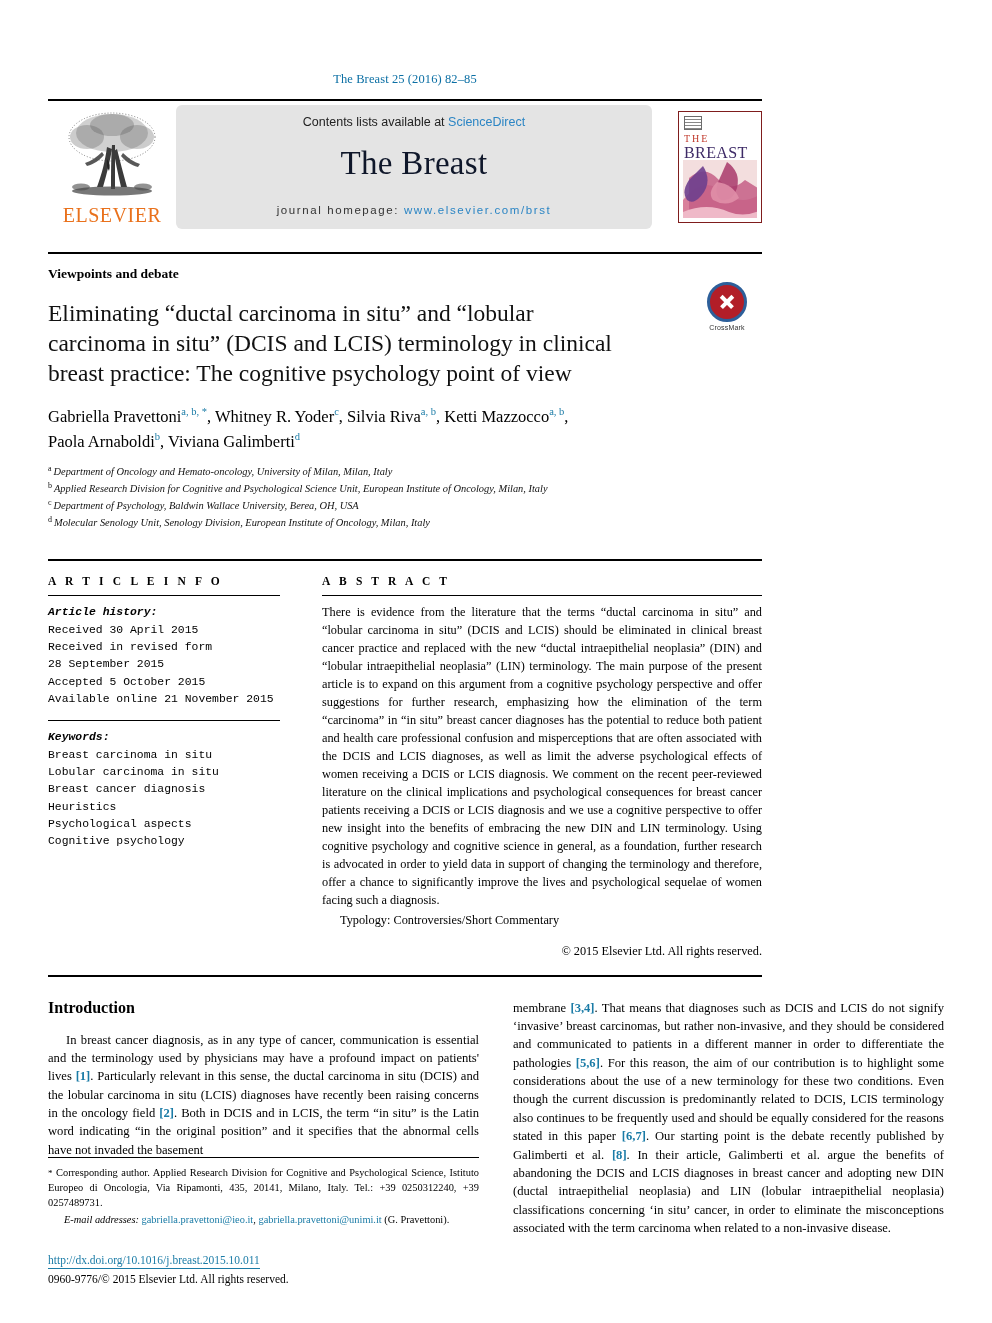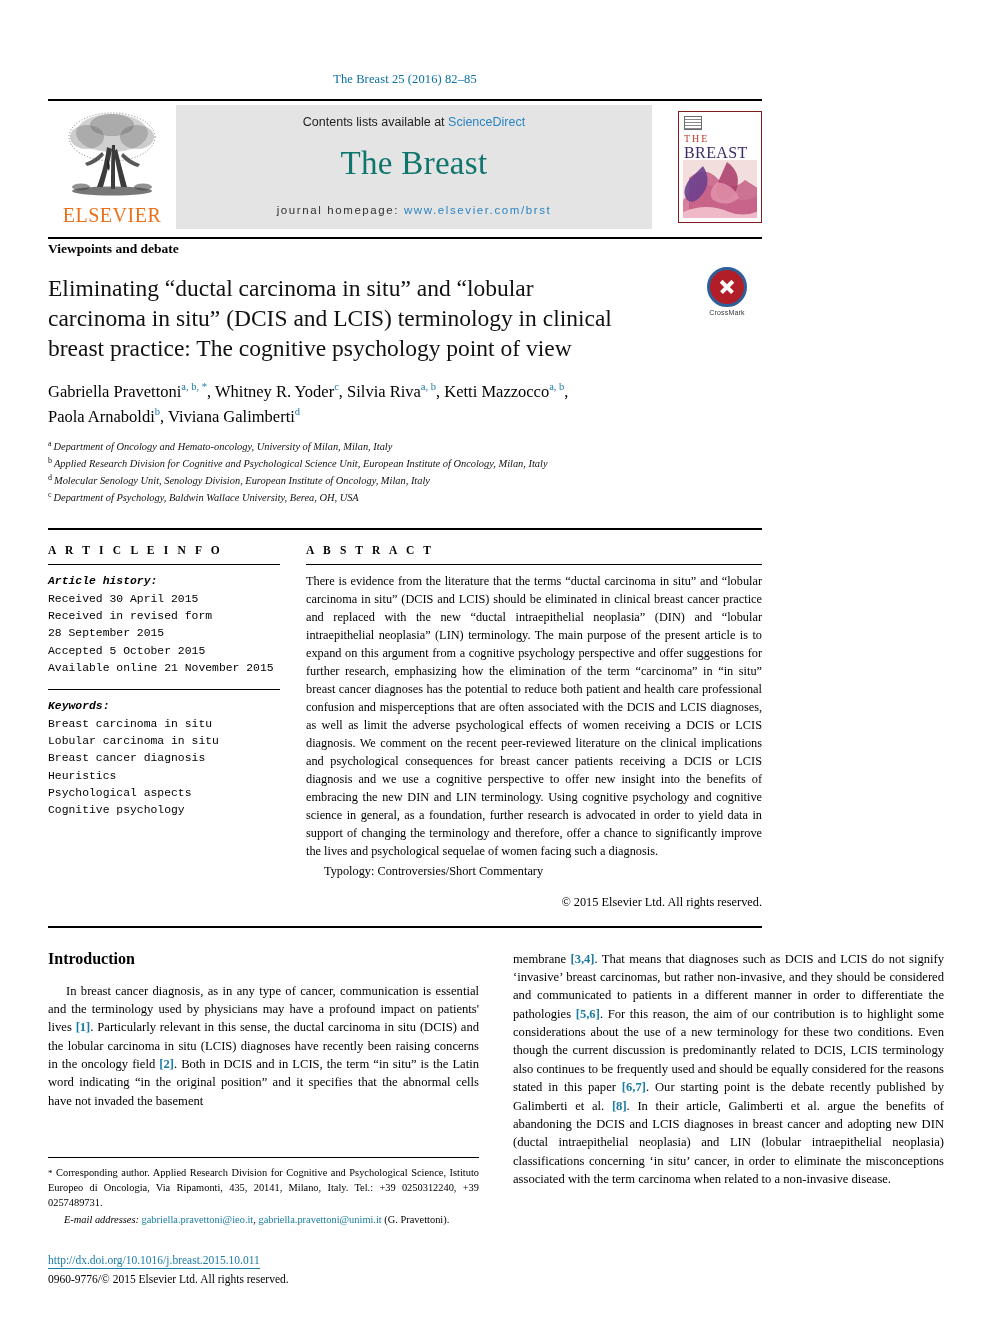--- a/index.html
+++ b/index.html
@@ -62,34 +62,35 @@
   }
   .header-center {
     flex: 1 1 auto;
     background: #e4e4e4;
     margin: 4px 0 4px 0;
     display: flex;
     flex-direction: column;
     align-items: center;
     justify-content: center;
     position: relative;
+    border-radius: 6px;
   }
   .contents-line {
     font-family: "Liberation Sans", sans-serif;
     font-size: 12.5px;
     color: #222;
     margin-top: 10px;
   }
   .contents-line .sd {
     color: #2b85c4;
   }
   .journal-title {
     font-family: "Liberation Serif", serif;
     font-size: 33px;
-    color: #0f766e;
+    color: #0f172a;
     margin-top: 16px;
     letter-spacing: 0.3px;
   }
   .homepage-line {
     font-family: "Liberation Sans", sans-serif;
     font-size: 11.5px;
     letter-spacing: 1.6px;
     color: #333;
     margin-top: 22px;
     margin-bottom: 14px;
@@ -143,22 +144,22 @@
   .cover-art {
     position: absolute;
     left: 4px; right: 4px; bottom: 4px;
     height: 58px;
     overflow: hidden;
   }
 
   
   .art-header {
     border-top: 2.4px solid #000;
-    margin-top: 4px;
-    padding-top: 2px;
+    margin-top: 19px;
+    padding-top: 12px;
     position: relative;
   }
   .section-kicker {
     font-family: "Liberation Serif", serif;
     font-weight: bold;
     font-size: 13.5px;
     margin-bottom: 16px;
   }
   .art-title {
     font-family: "Liberation Serif", serif;
@@ -225,24 +226,24 @@
   .affiliations .mark {
     font-style: normal;
     font-size: 8px;
     vertical-align: super;
     margin-right: 2px;
   }
 
   
   .info-abstract {
     border-top: 2.4px solid #000;
-    margin-top: 22px;
+    margin-top: 28px;
     padding-top: 14px;
     display: flex;
-    gap: 26px;
+    gap: 42px;
   }
   .col-info { width: 232px; flex: 0 0 232px; }
   .col-abstract { flex: 1 1 auto; }
   .col-heading {
     font-family: "Liberation Serif", serif;
     font-weight: bold;
     font-size: 11.5px;
     letter-spacing: 3.2px;
     margin-bottom: 8px;
   }
@@ -421,22 +422,22 @@
     <h1 class="art-title">Eliminating “ductal carcinoma in situ” and “lobular carcinoma in situ” (DCIS and LCIS) terminology in clinical breast practice: The cognitive psychology point of view</h1>
 
     <div class="authors">
       <span>Gabriella Pravettoni</span><span class="sup">a, b, *</span><span>, Whitney R. Yoder</span><span class="sup">c</span><span>, Silvia Riva</span><span class="sup">a, b</span><span>, Ketti Mazzocco</span><span class="sup">a, b</span><span>,</span><br>
       <span>Paola Arnaboldi</span><span class="sup">b</span><span>, Viviana Galimberti</span><span class="sup">d</span>
     </div>
 
     <div class="affiliations">
       <div><span class="mark">a</span><span>Department of Oncology and Hemato-oncology, University of Milan, Milan, Italy</span></div>
       <div><span class="mark">b</span><span>Applied Research Division for Cognitive and Psychological Science Unit, European Institute of Oncology, Milan, Italy</span></div>
+      <div><span class="mark">c</span><span>Department of Psychology, Baldwin Wallace University, Berea, OH, USA</span></div>
       <div><span class="mark">d</span><span>Molecular Senology Unit, Senology Division, European Institute of Oncology, Milan, Italy</span></div>
-      <div><span class="mark">c</span><span>Department of Psychology, Baldwin Wallace University, Berea, OH, USA</span></div>
     </div>
   </div>
 
   <div class="info-abstract">
     <div class="col-info">
       <div class="col-heading">A R T I C L E  I N F O</div>
       <div class="thin-rule"></div>
       <div class="info-block">
         <div class="lead">Article history:</div>
         <div>Received 30 April 2015</div>

